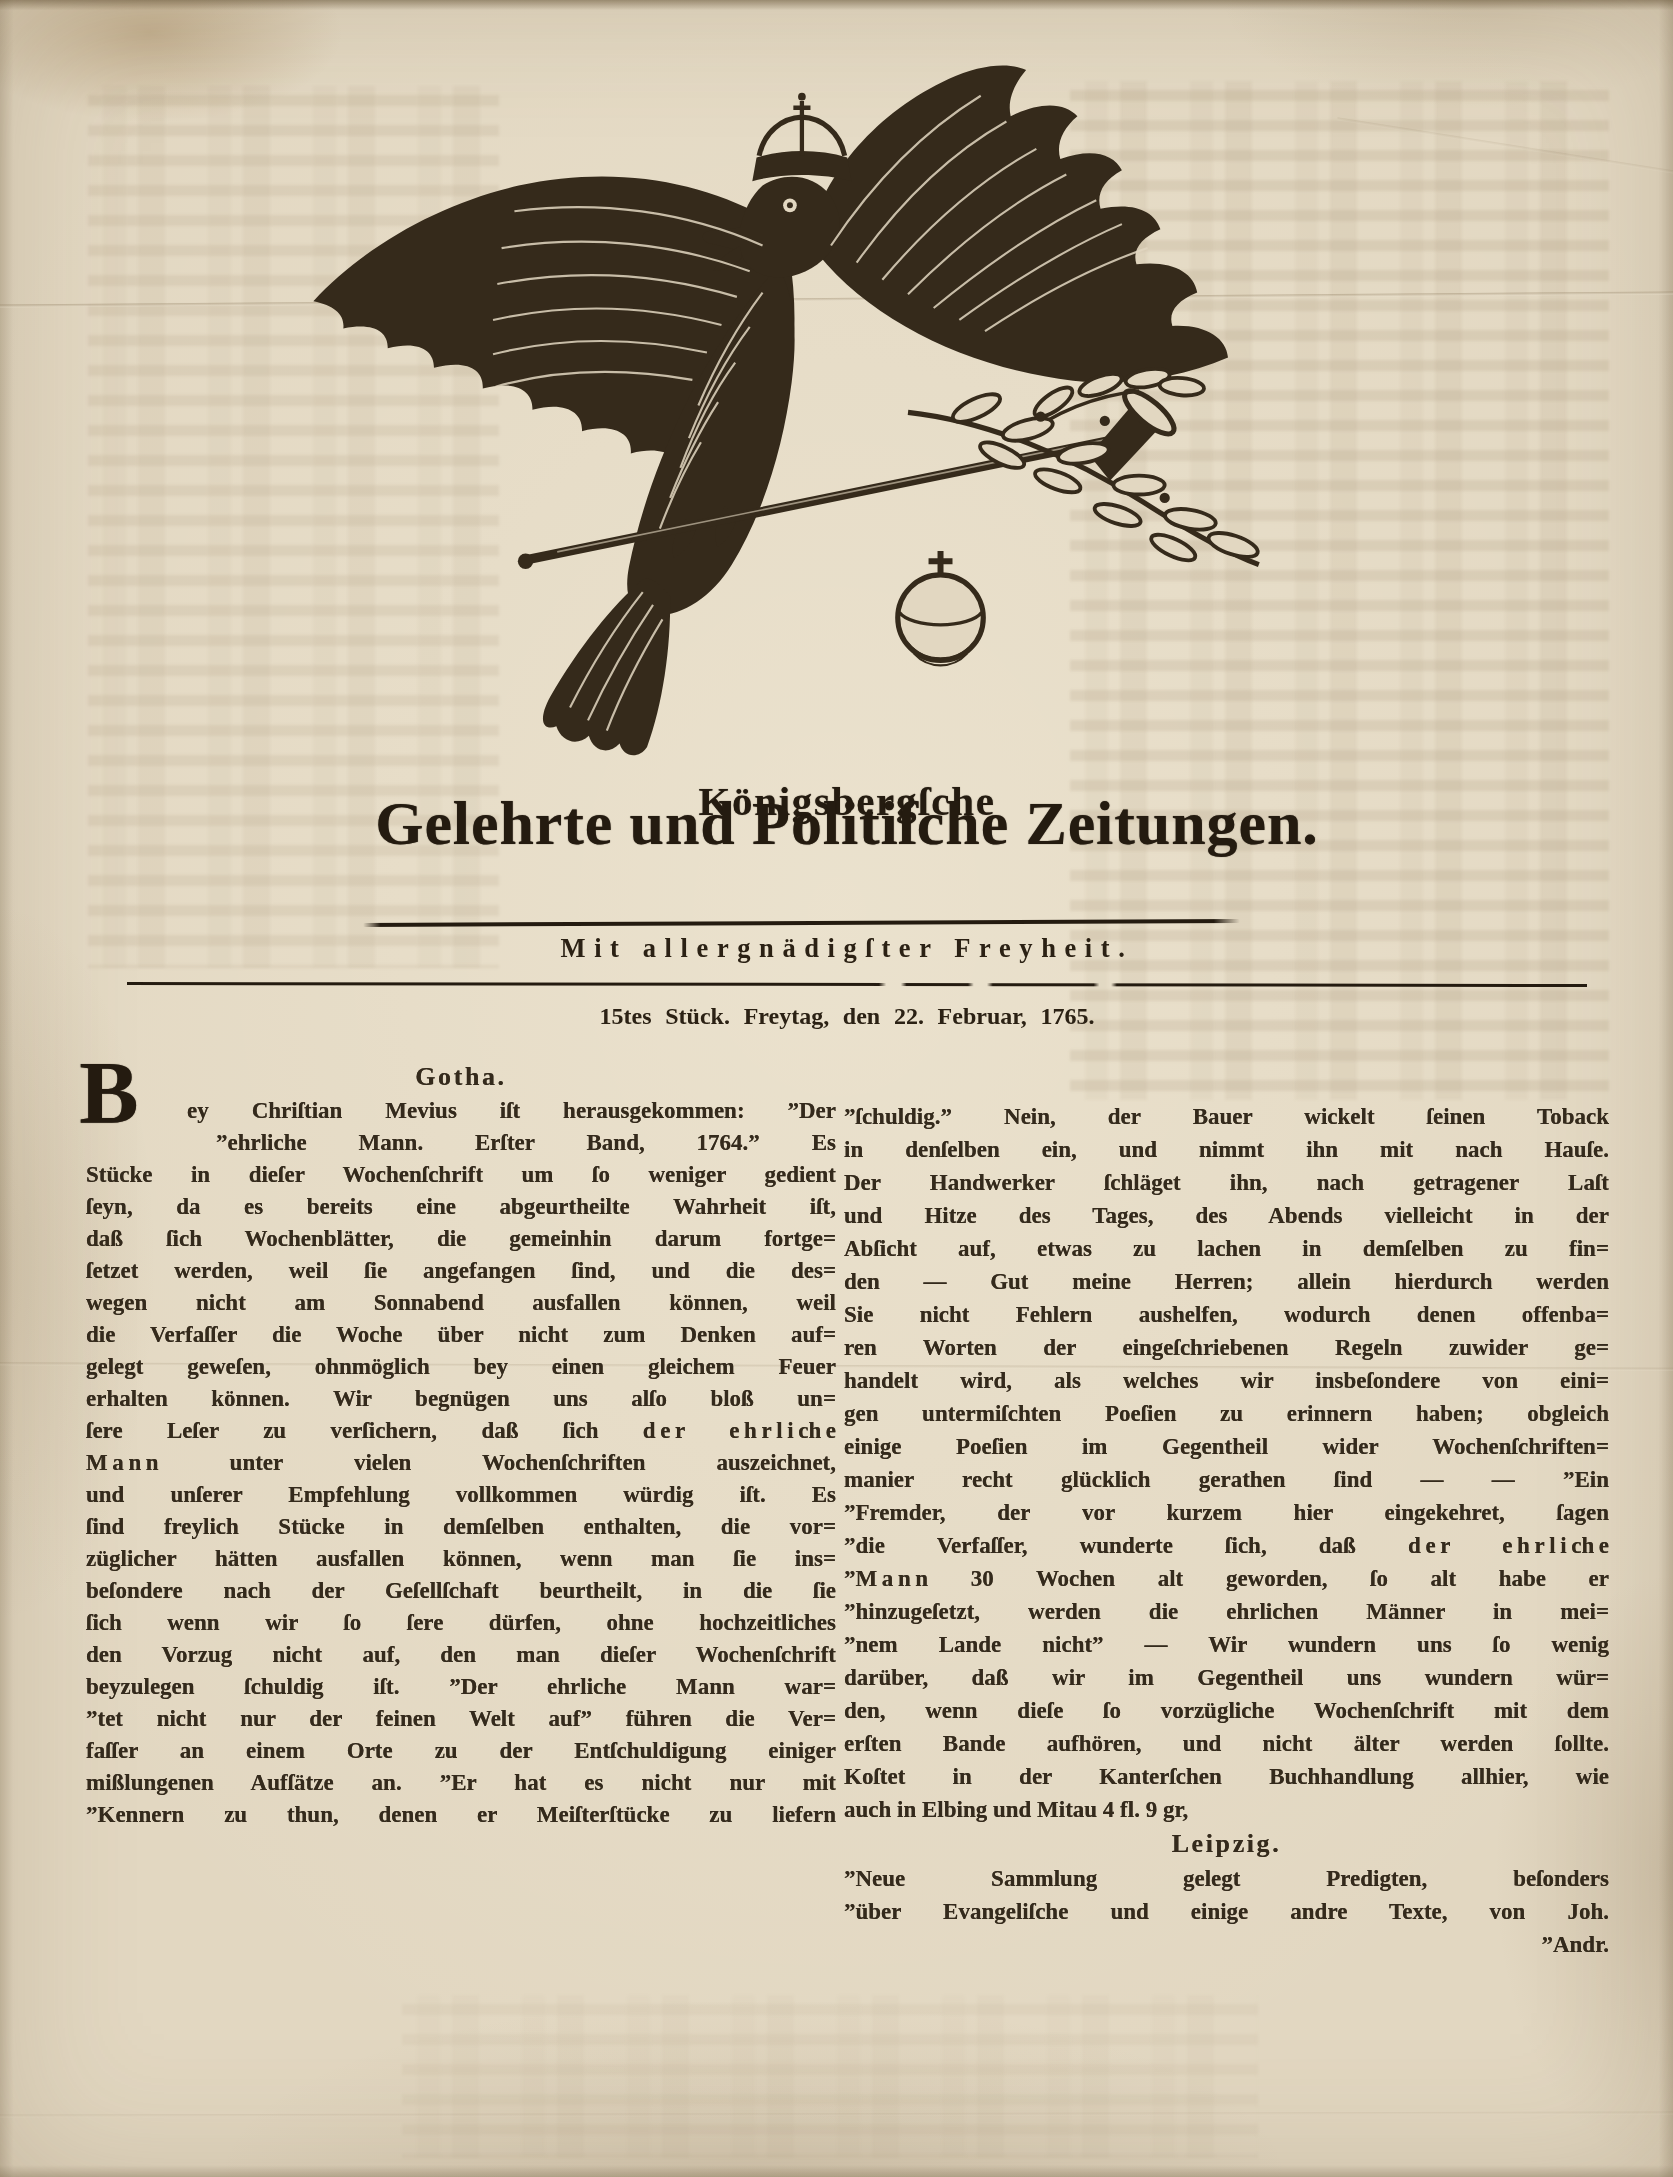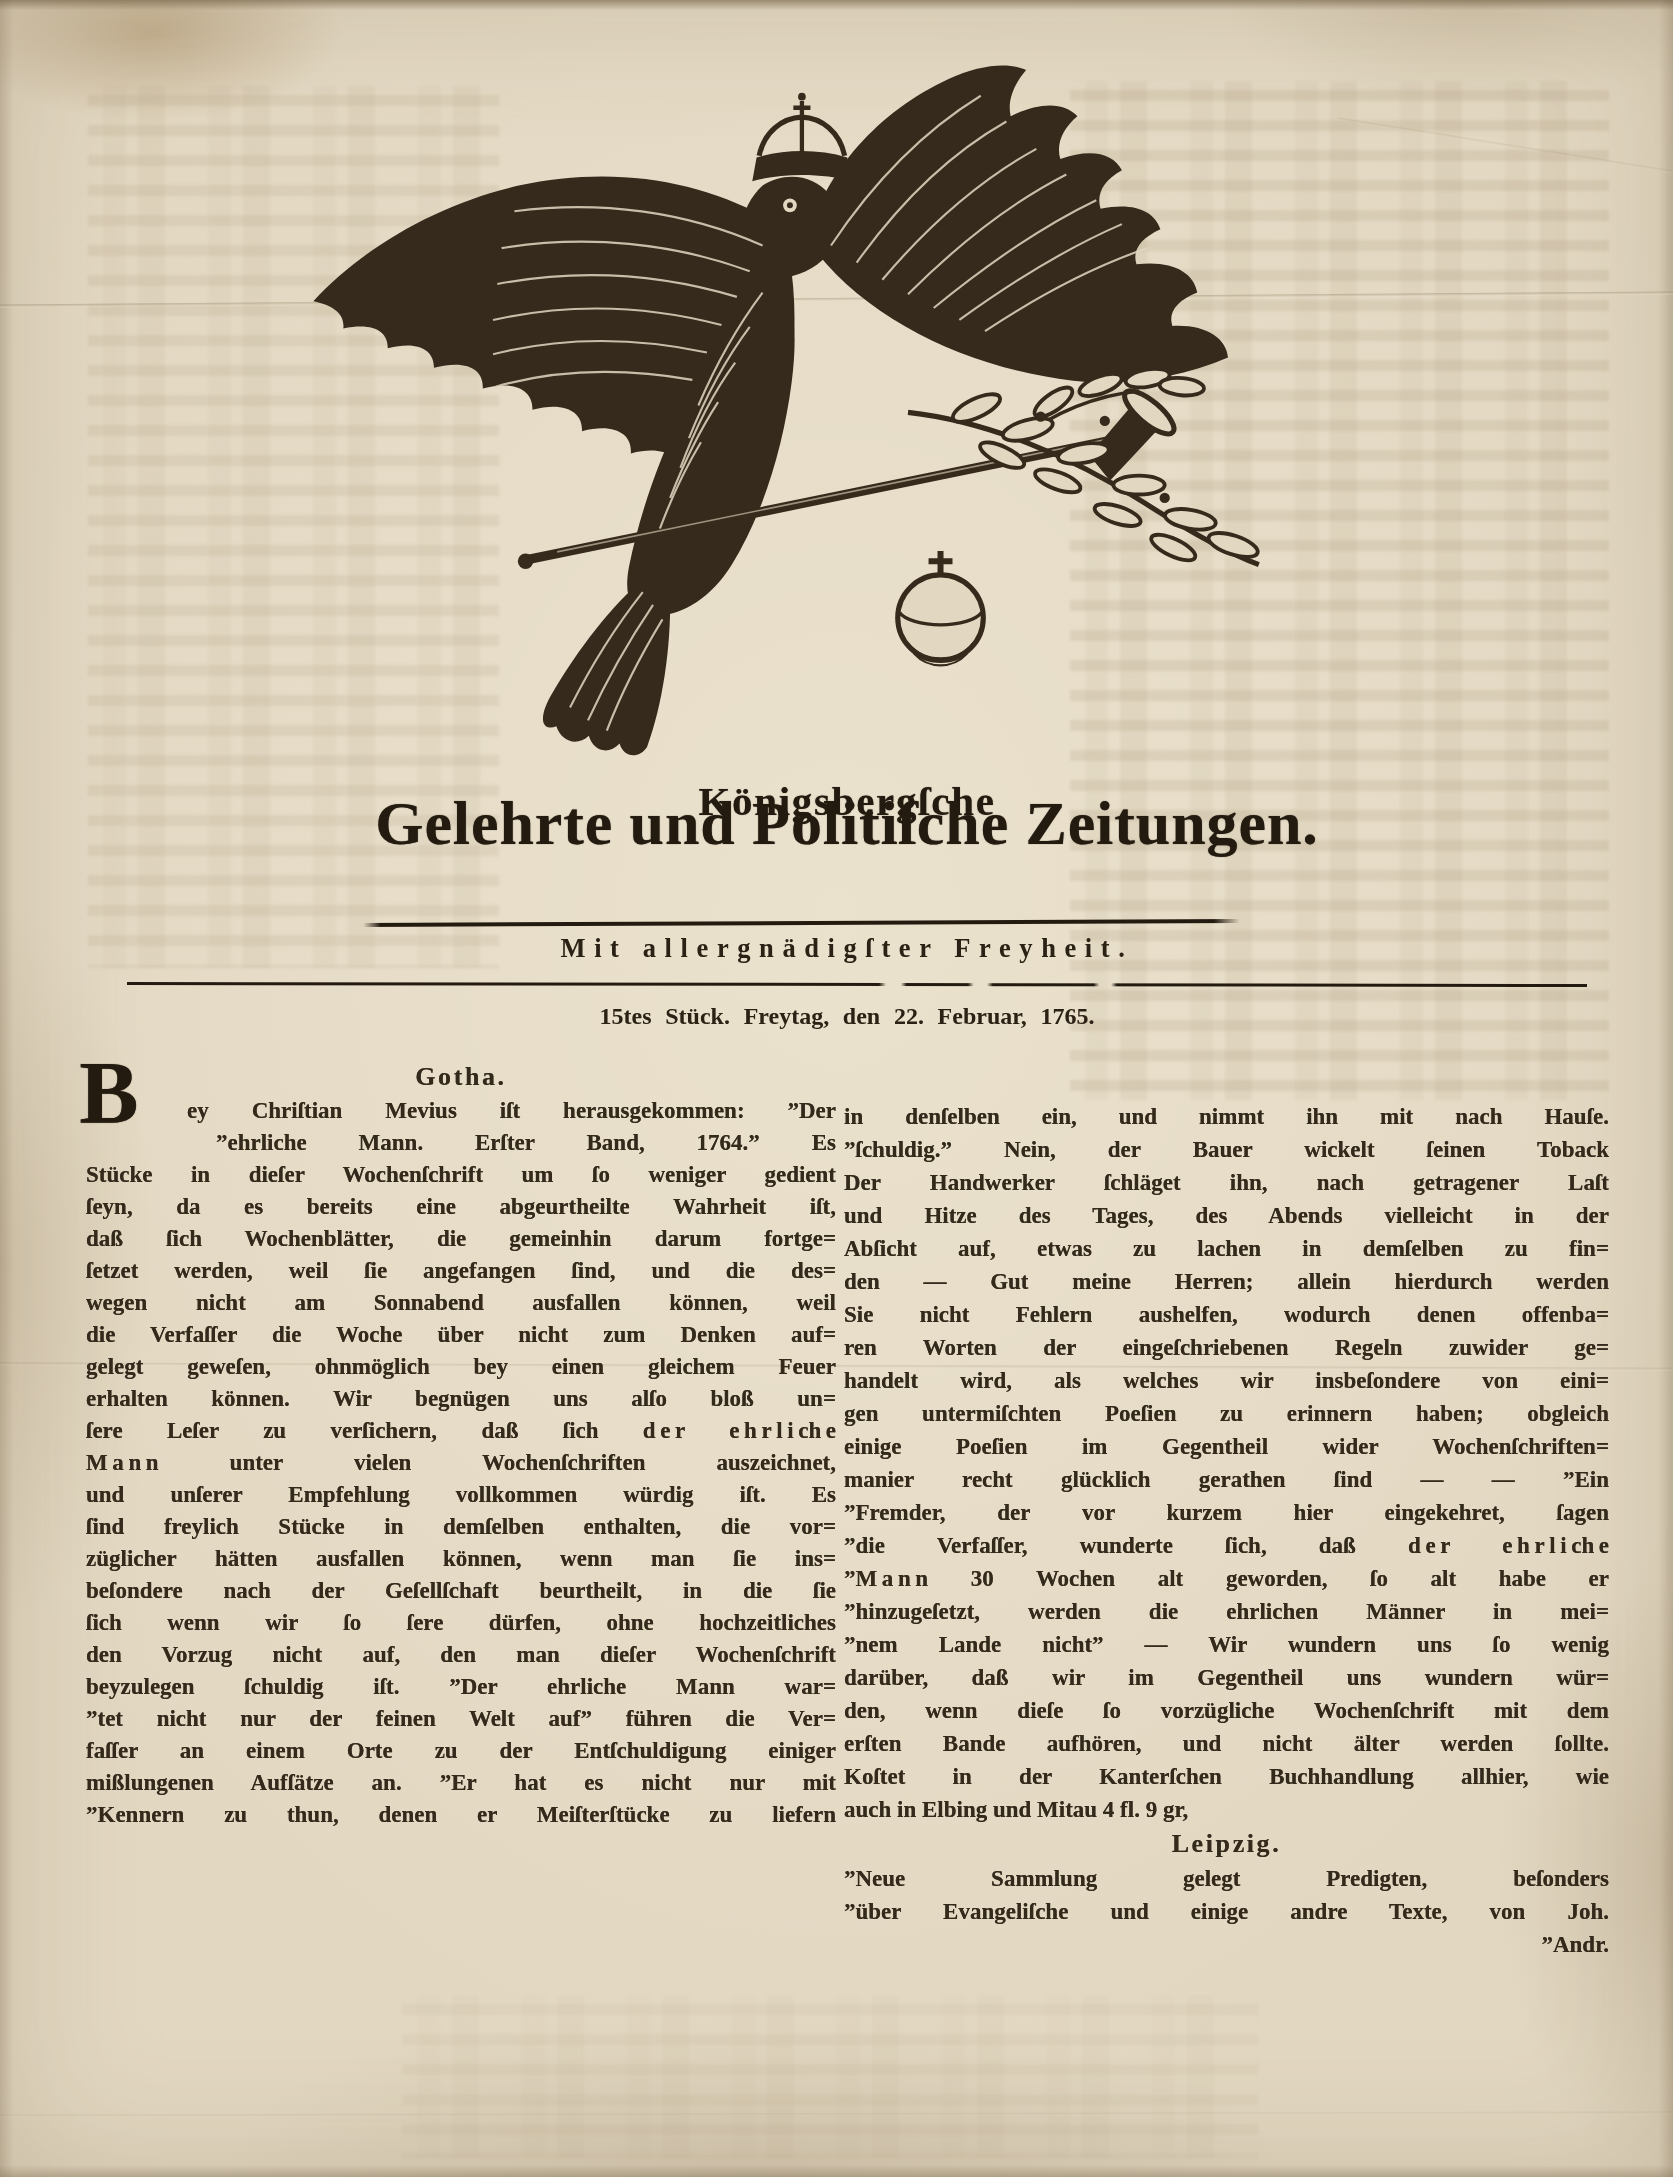--- a/index.html
+++ b/index.html
@@ -214,22 +214,22 @@
       <div class="line">beſondere nach der Geſellſchaft beurtheilt, in die ſie</div>
       <div class="line">ſich wenn wir ſo ſere dürfen, ohne hochzeitliches</div>
       <div class="line">den Vorzug nicht auf, den man dieſer Wochenſchrift</div>
       <div class="line">beyzulegen ſchuldig iſt. ”Der ehrliche Mann war=</div>
       <div class="line">”tet nicht nur der feinen Welt auf” führen die Ver=</div>
       <div class="line">faſſer an einem Orte zu der Entſchuldigung einiger</div>
       <div class="line">mißlungenen Aufſätze an. ”Er hat es nicht nur mit</div>
       <div class="line">”Kennern zu thun, denen er Meiſterſtücke zu liefern</div>
     </div>
   <div class="column col-right">
+      <div class="line">”ſchuldig.” Nein, der Bauer wickelt ſeinen Toback</div>
       <div class="line">in denſelben ein, und nimmt ihn mit nach Hauſe.</div>
-      <div class="line">”ſchuldig.” Nein, der Bauer wickelt ſeinen Toback</div>
       <div class="line">Der Handwerker ſchläget ihn, nach getragener Laſt</div>
       <div class="line">und Hitze des Tages, des Abends vielleicht in der</div>
       <div class="line">Abſicht auf, etwas zu lachen in demſelben zu fin=</div>
       <div class="line">den — Gut meine Herren; allein hierdurch werden</div>
       <div class="line">Sie nicht Fehlern aushelfen, wodurch denen offenba=</div>
       <div class="line">ren Worten der eingeſchriebenen Regeln zuwider ge=</div>
       <div class="line">handelt wird, als welches wir insbeſondere von eini=</div>
       <div class="line">gen untermiſchten Poeſien zu erinnern haben; obgleich</div>
       <div class="line">einige Poeſien im Gegentheil wider Wochenſchriften=</div>
       <div class="line">manier recht glücklich gerathen ſind — — ”Ein</div>

